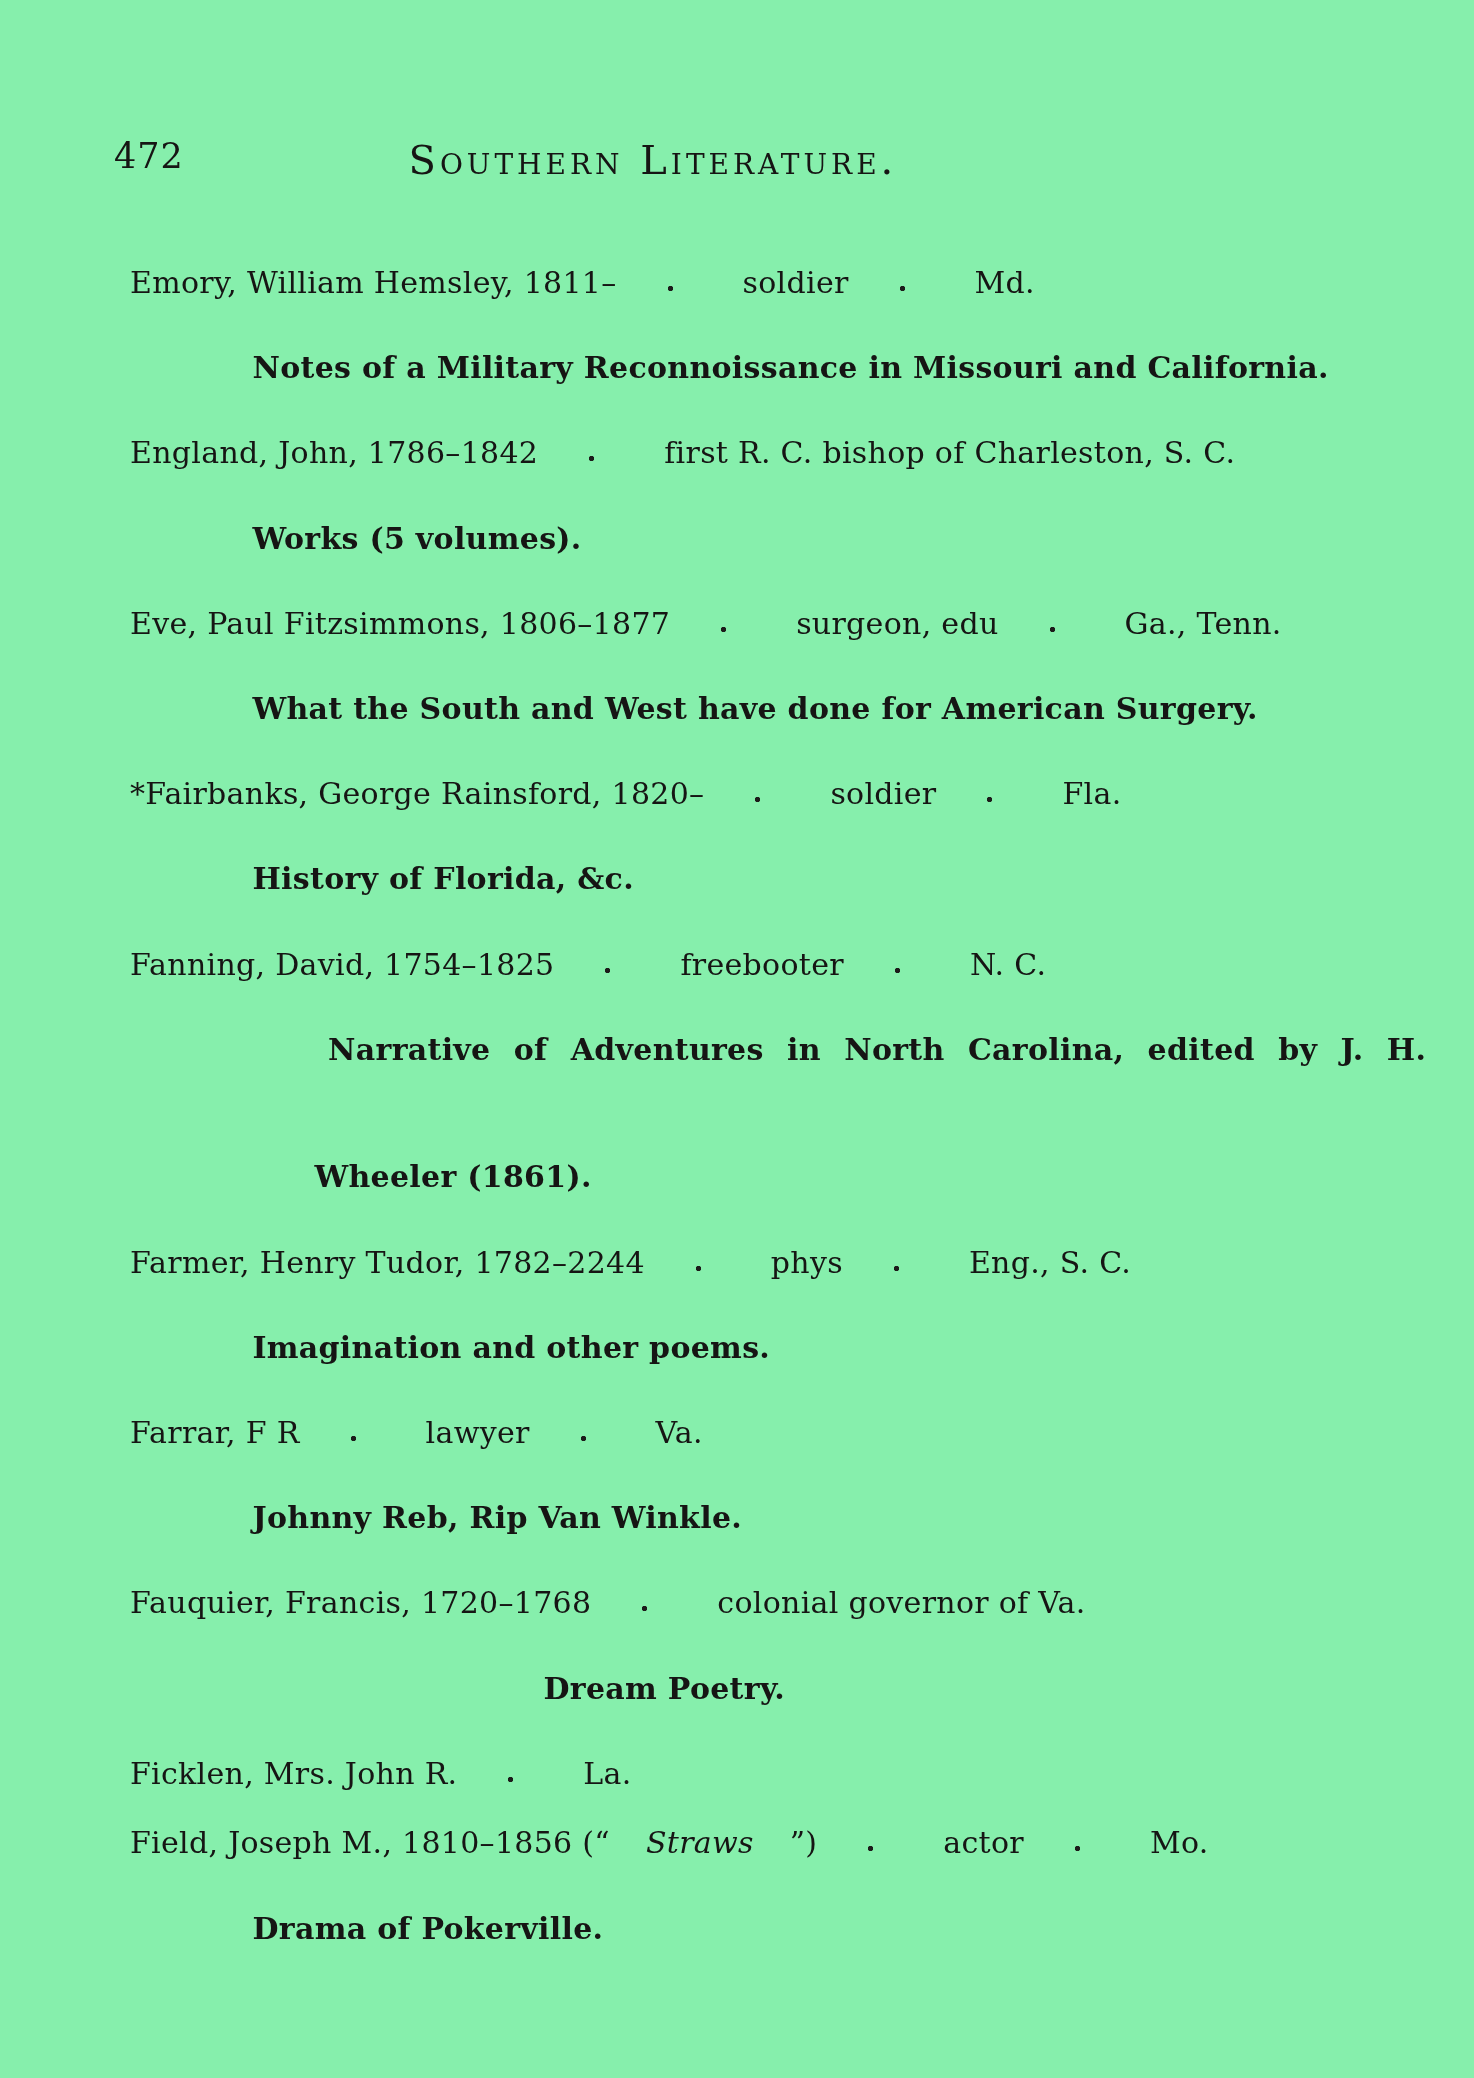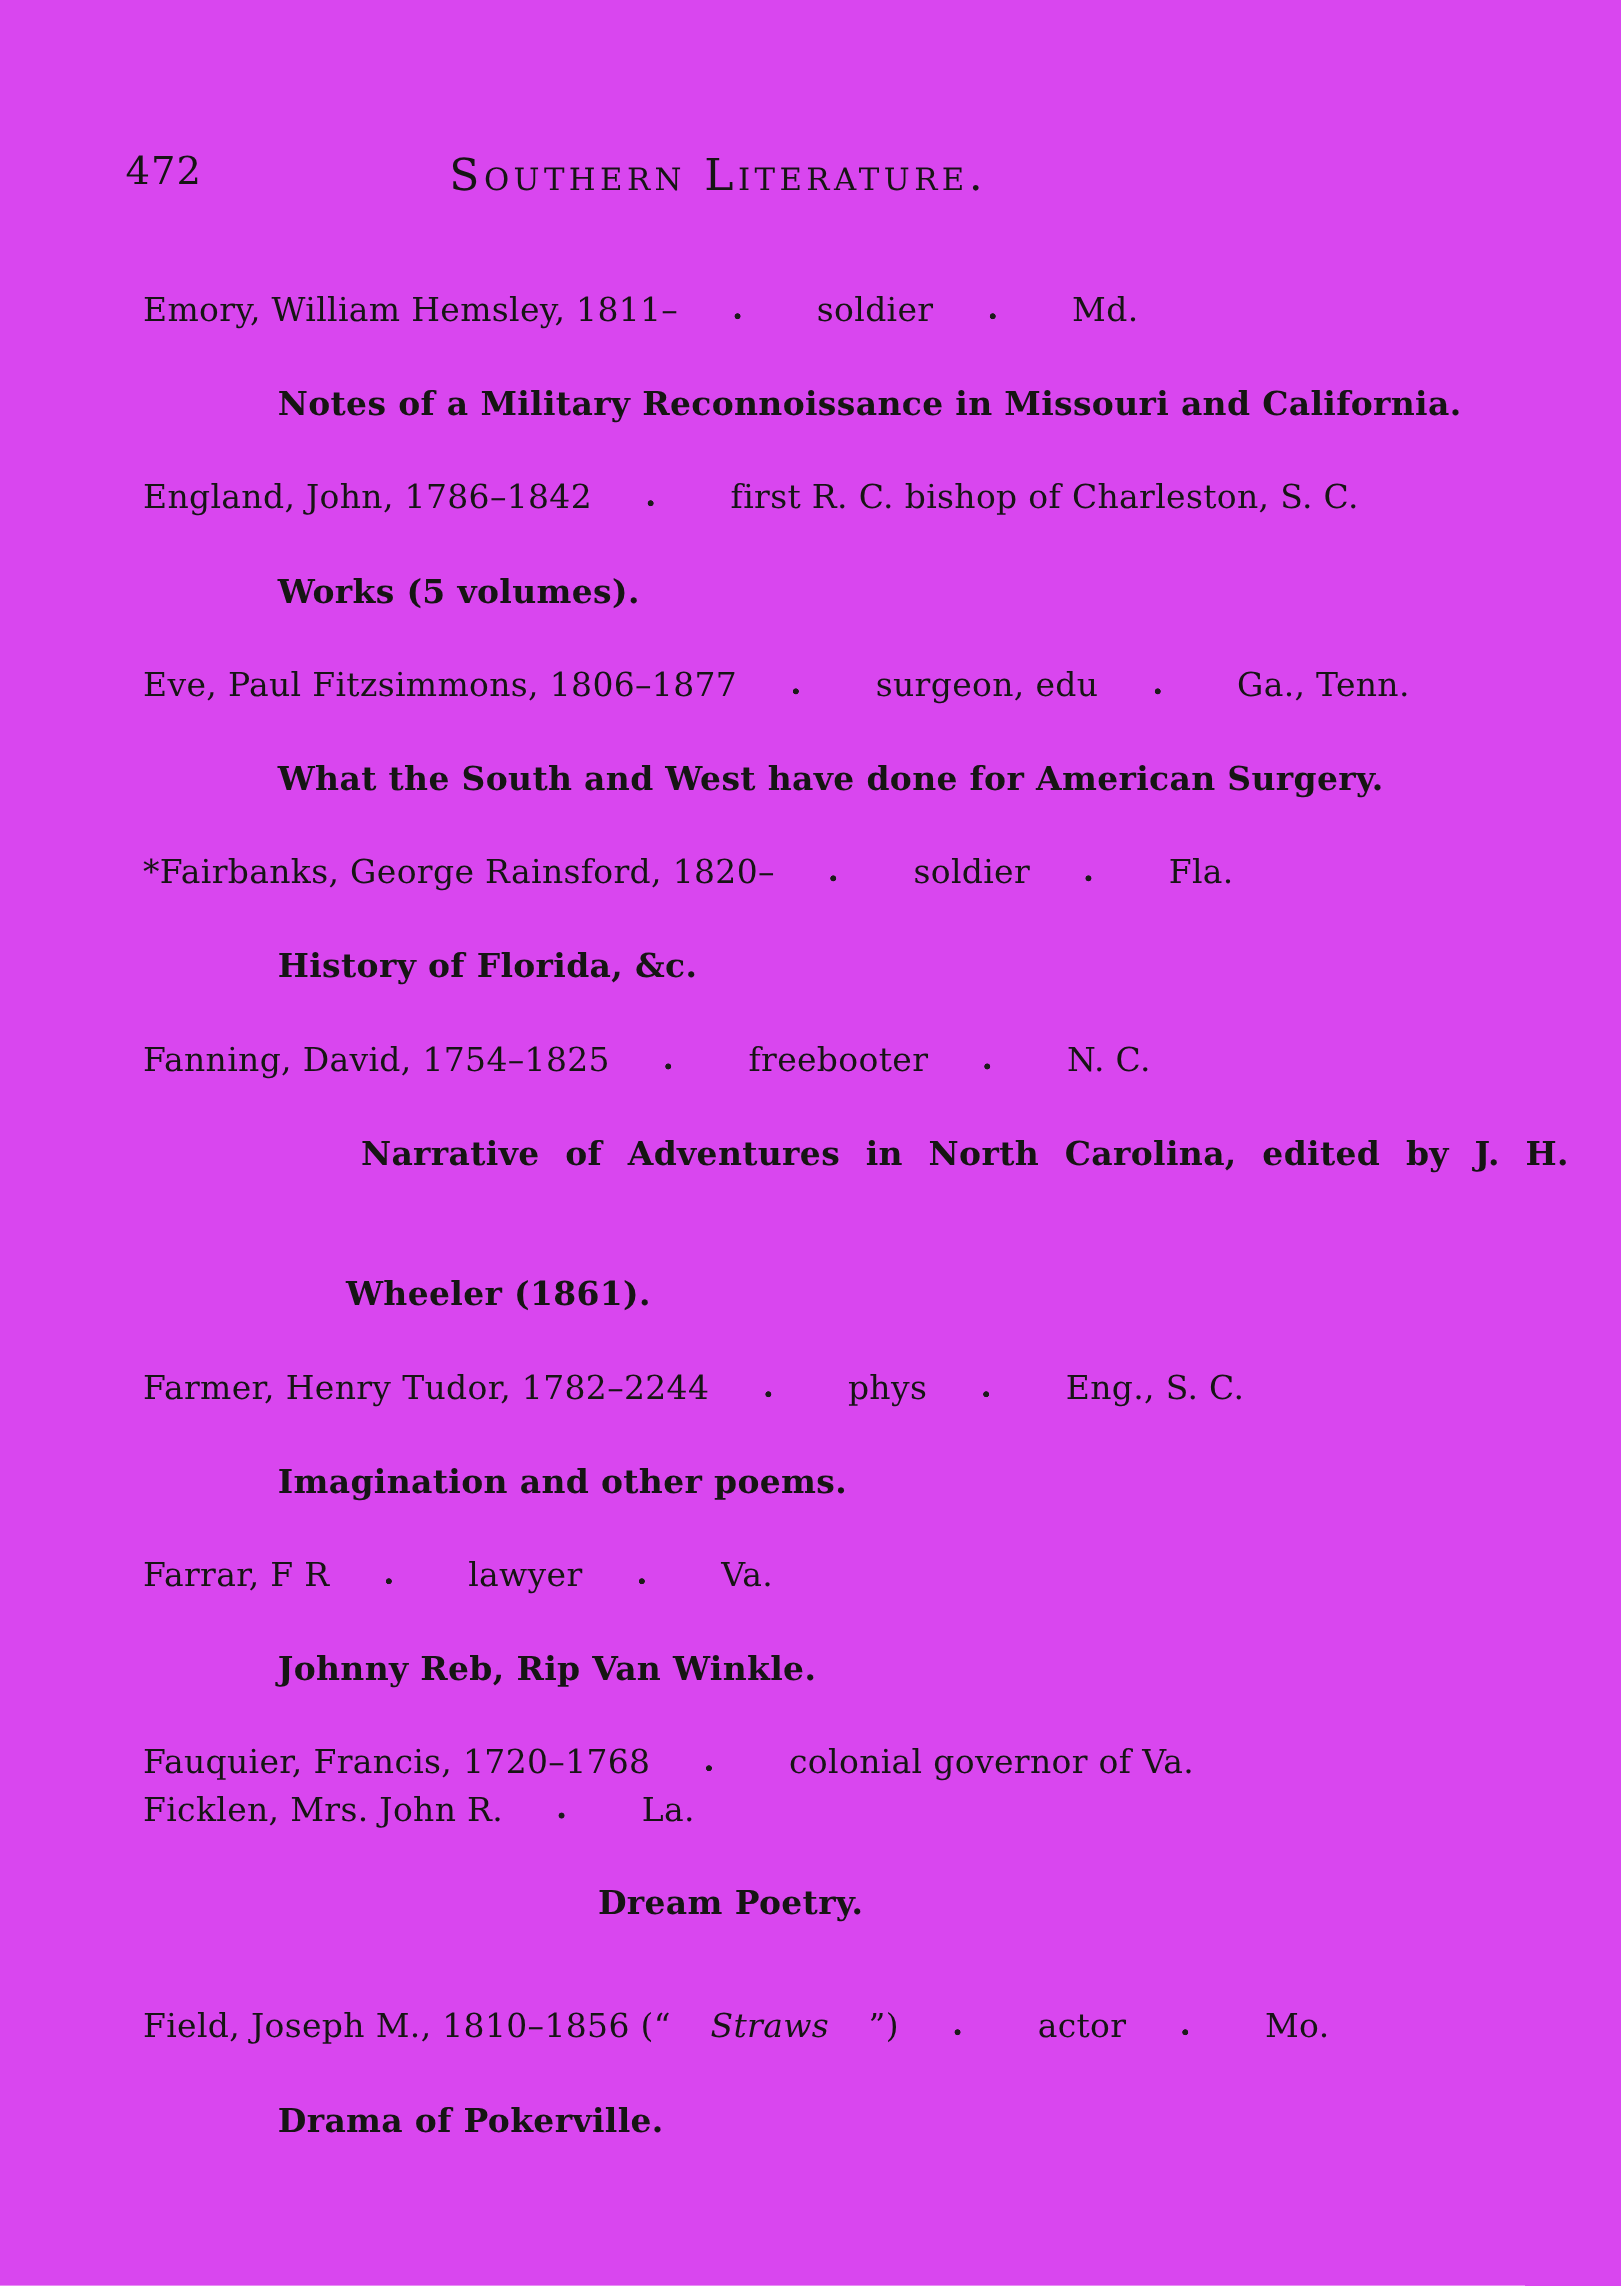--- a/index.html
+++ b/index.html
@@ -1,19 +1,19 @@
 <!DOCTYPE html>
 <html><head>
 <meta charset="utf-8">
 <style>
   html,body { margin:0; padding:0; background:#ffffff; }
   .page {
     position:relative;
     width:1474px; height:2078px;
-    background:#d946ef;
+    background:#86efac;
     color:#161514;
     font-family:"DejaVu Serif","Liberation Serif",serif;
     overflow:hidden;
   }
   .header { position:absolute; top:136px; left:130px; width:1124px; height:52px; }
   .page-number { position:absolute; left:-16px; top:0; font-size:35px; letter-spacing:1px; }
   .page-title {
     position:absolute; left:50%; top:1px; transform:translateX(-58%);
     font-variant:small-caps; font-size:40px; letter-spacing:4px;
   }
@@ -125,27 +125,27 @@
     <div class="line block w1">
       <span>Johnny Reb, Rip Van Winkle.</span>
     </div>
 
     <div class="line">
       <span>Fauquier, Francis, 1720–1768</span>
       <span class="leader"></span>
       <span>colonial governor of Va.</span>
     </div>
 
+    <div class="line block center">
+      <span>Dream Poetry.</span>
+    </div>
     <div class="line">
       <span>Ficklen, Mrs. John R.</span>
       <span class="leader"></span>
       <span>La.</span>
-    </div>
-    <div class="line block center">
-      <span>Dream Poetry.</span>
     </div>
 
     <div class="line">
       <span>Field, Joseph M., 1810–1856 (“</span><i>Straws</i><span>”)</span>
       <span class="leader"></span>
       <span>actor</span>
       <span class="leader"></span>
       <span>Mo.</span>
     </div>
     <div class="line block w1">

